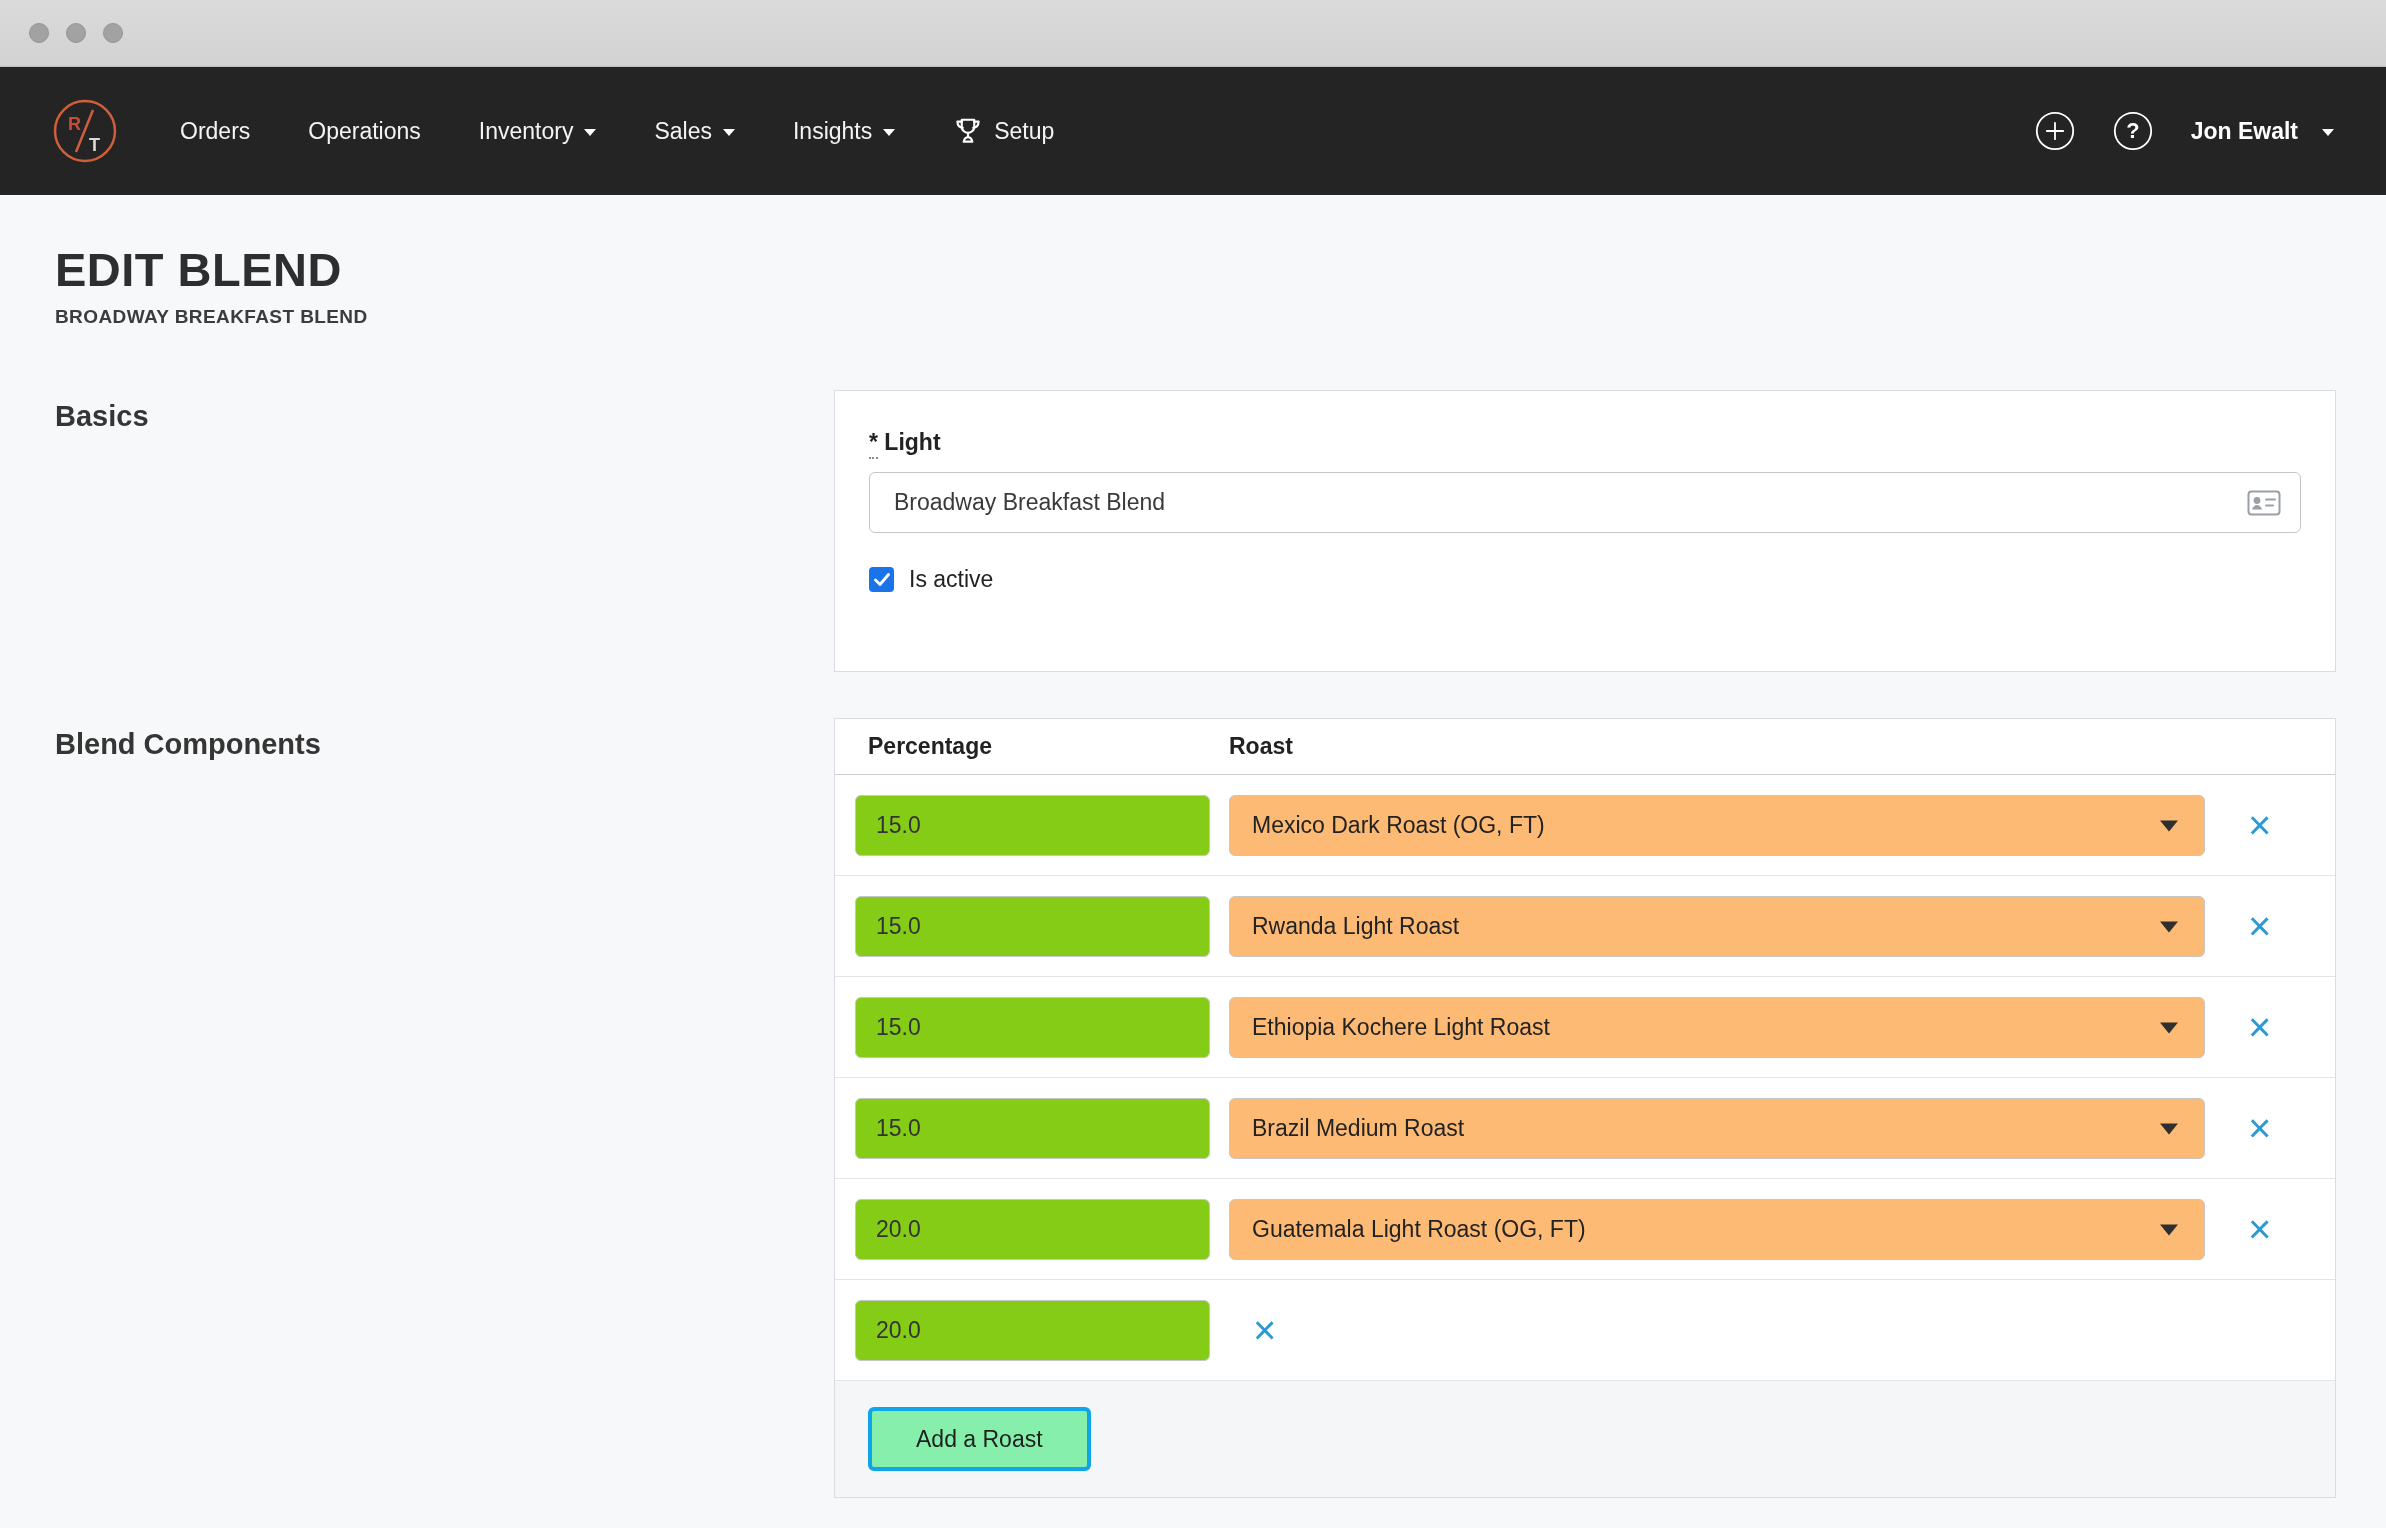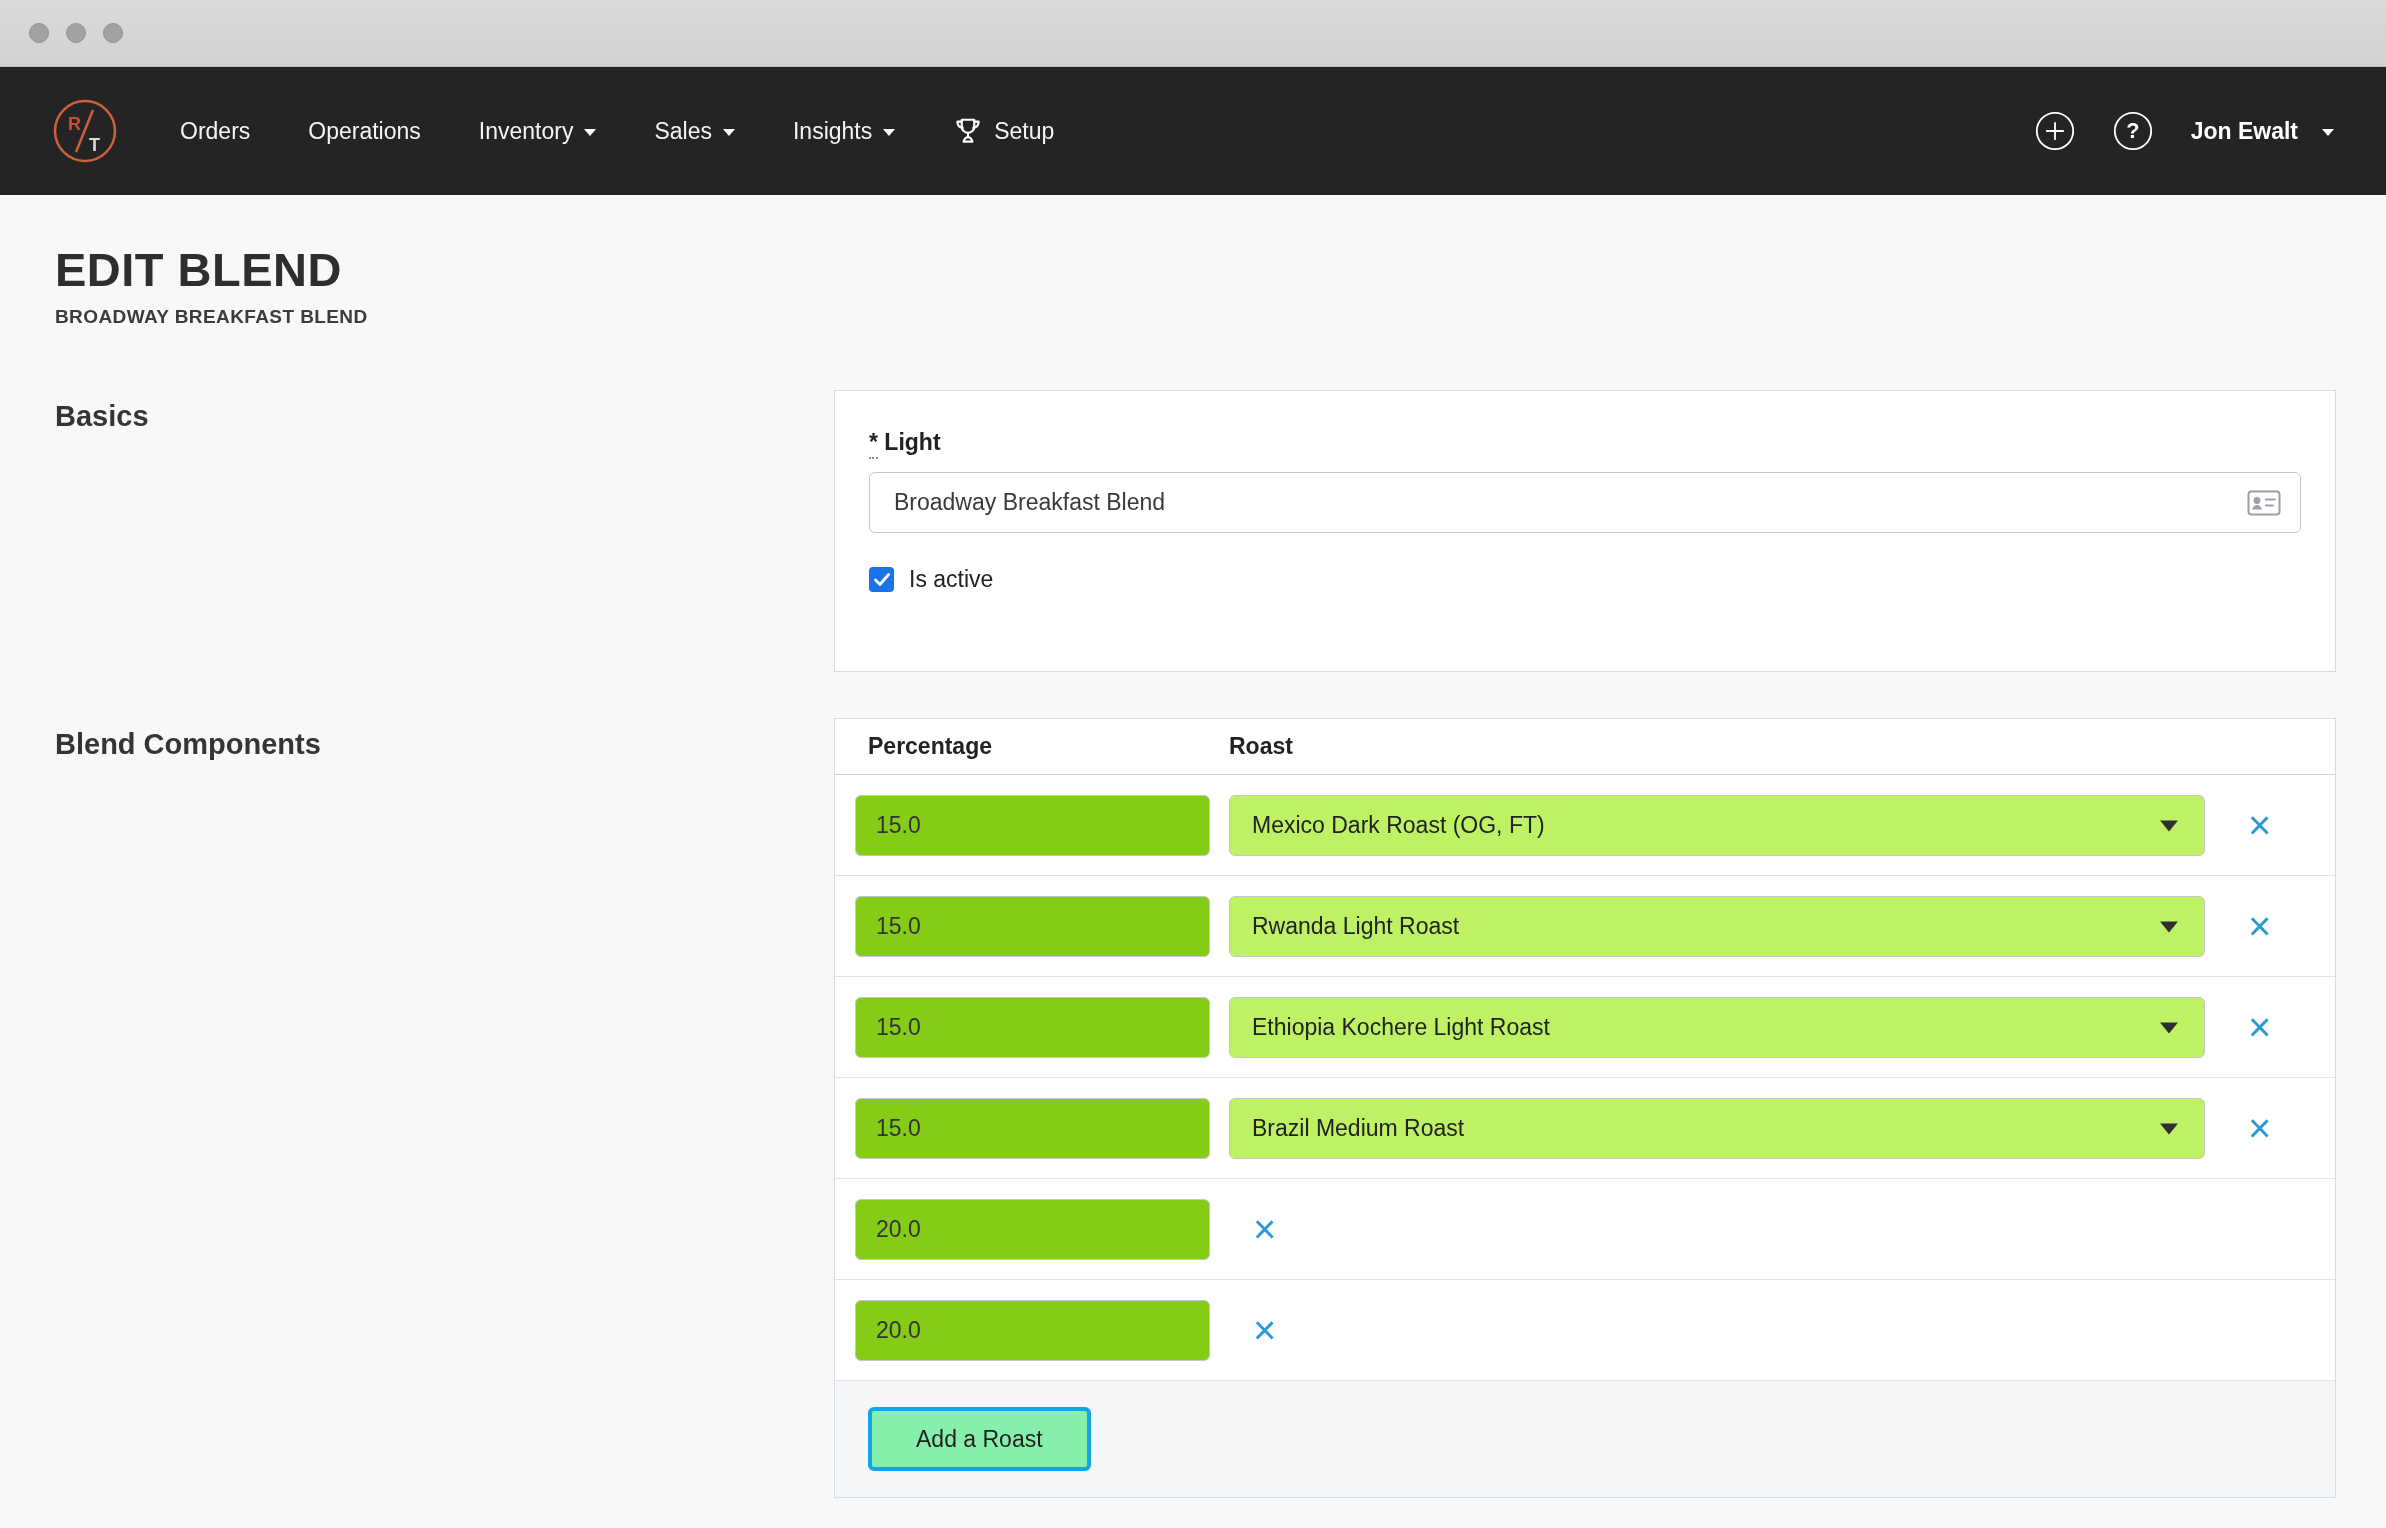--- a/index.html
+++ b/index.html
@@ -133,21 +133,21 @@
     border: 1px solid #c6c6c6; border-radius: 6px;
     background: #84cc16;
     font-family: "Liberation Sans", sans-serif;
     font-size: 23px; color: #333;
     padding: 0 20px;
     outline: none;
   }
   .select {
     width: 976px; height: 61px;
     border: 1px solid #c6c6c6; border-radius: 6px;
-    background: #bef264;
+    background: #fdba74;
     display: flex; align-items: center;
     padding: 0 60px 0 22px;
     position: relative;
     font-size: 23px; color: #222;
     cursor: pointer;
     white-space: nowrap; overflow: hidden;
   }
   .sel-caret {
     position: absolute; right: 26px; top: 50%;
     transform: translateY(-40%);
@@ -327,20 +327,24 @@
           <input class="pct-input" type="text" value="15.0" style="">
           <div class="select">
             <span>Brazil Medium Roast</span>
             <span class="sel-caret"></span>
           </div>
           <button class="xbtn">×</button>
         </div>
 
         <div class="trow">
           <input class="pct-input" type="text" value="20.0" style="">
+          <div class="select">
+            <span>Guatemala Light Roast (OG, FT)</span>
+            <span class="sel-caret"></span>
+          </div>
           <button class="xbtn">×</button>
         </div>
 
         <div class="trow">
           <input class="pct-input" type="text" value="20.0" style="">
           <button class="xbtn">×</button>
         </div>
 
         <div class="tfoot">
           <button class="add-btn">Add a Roast</button>

